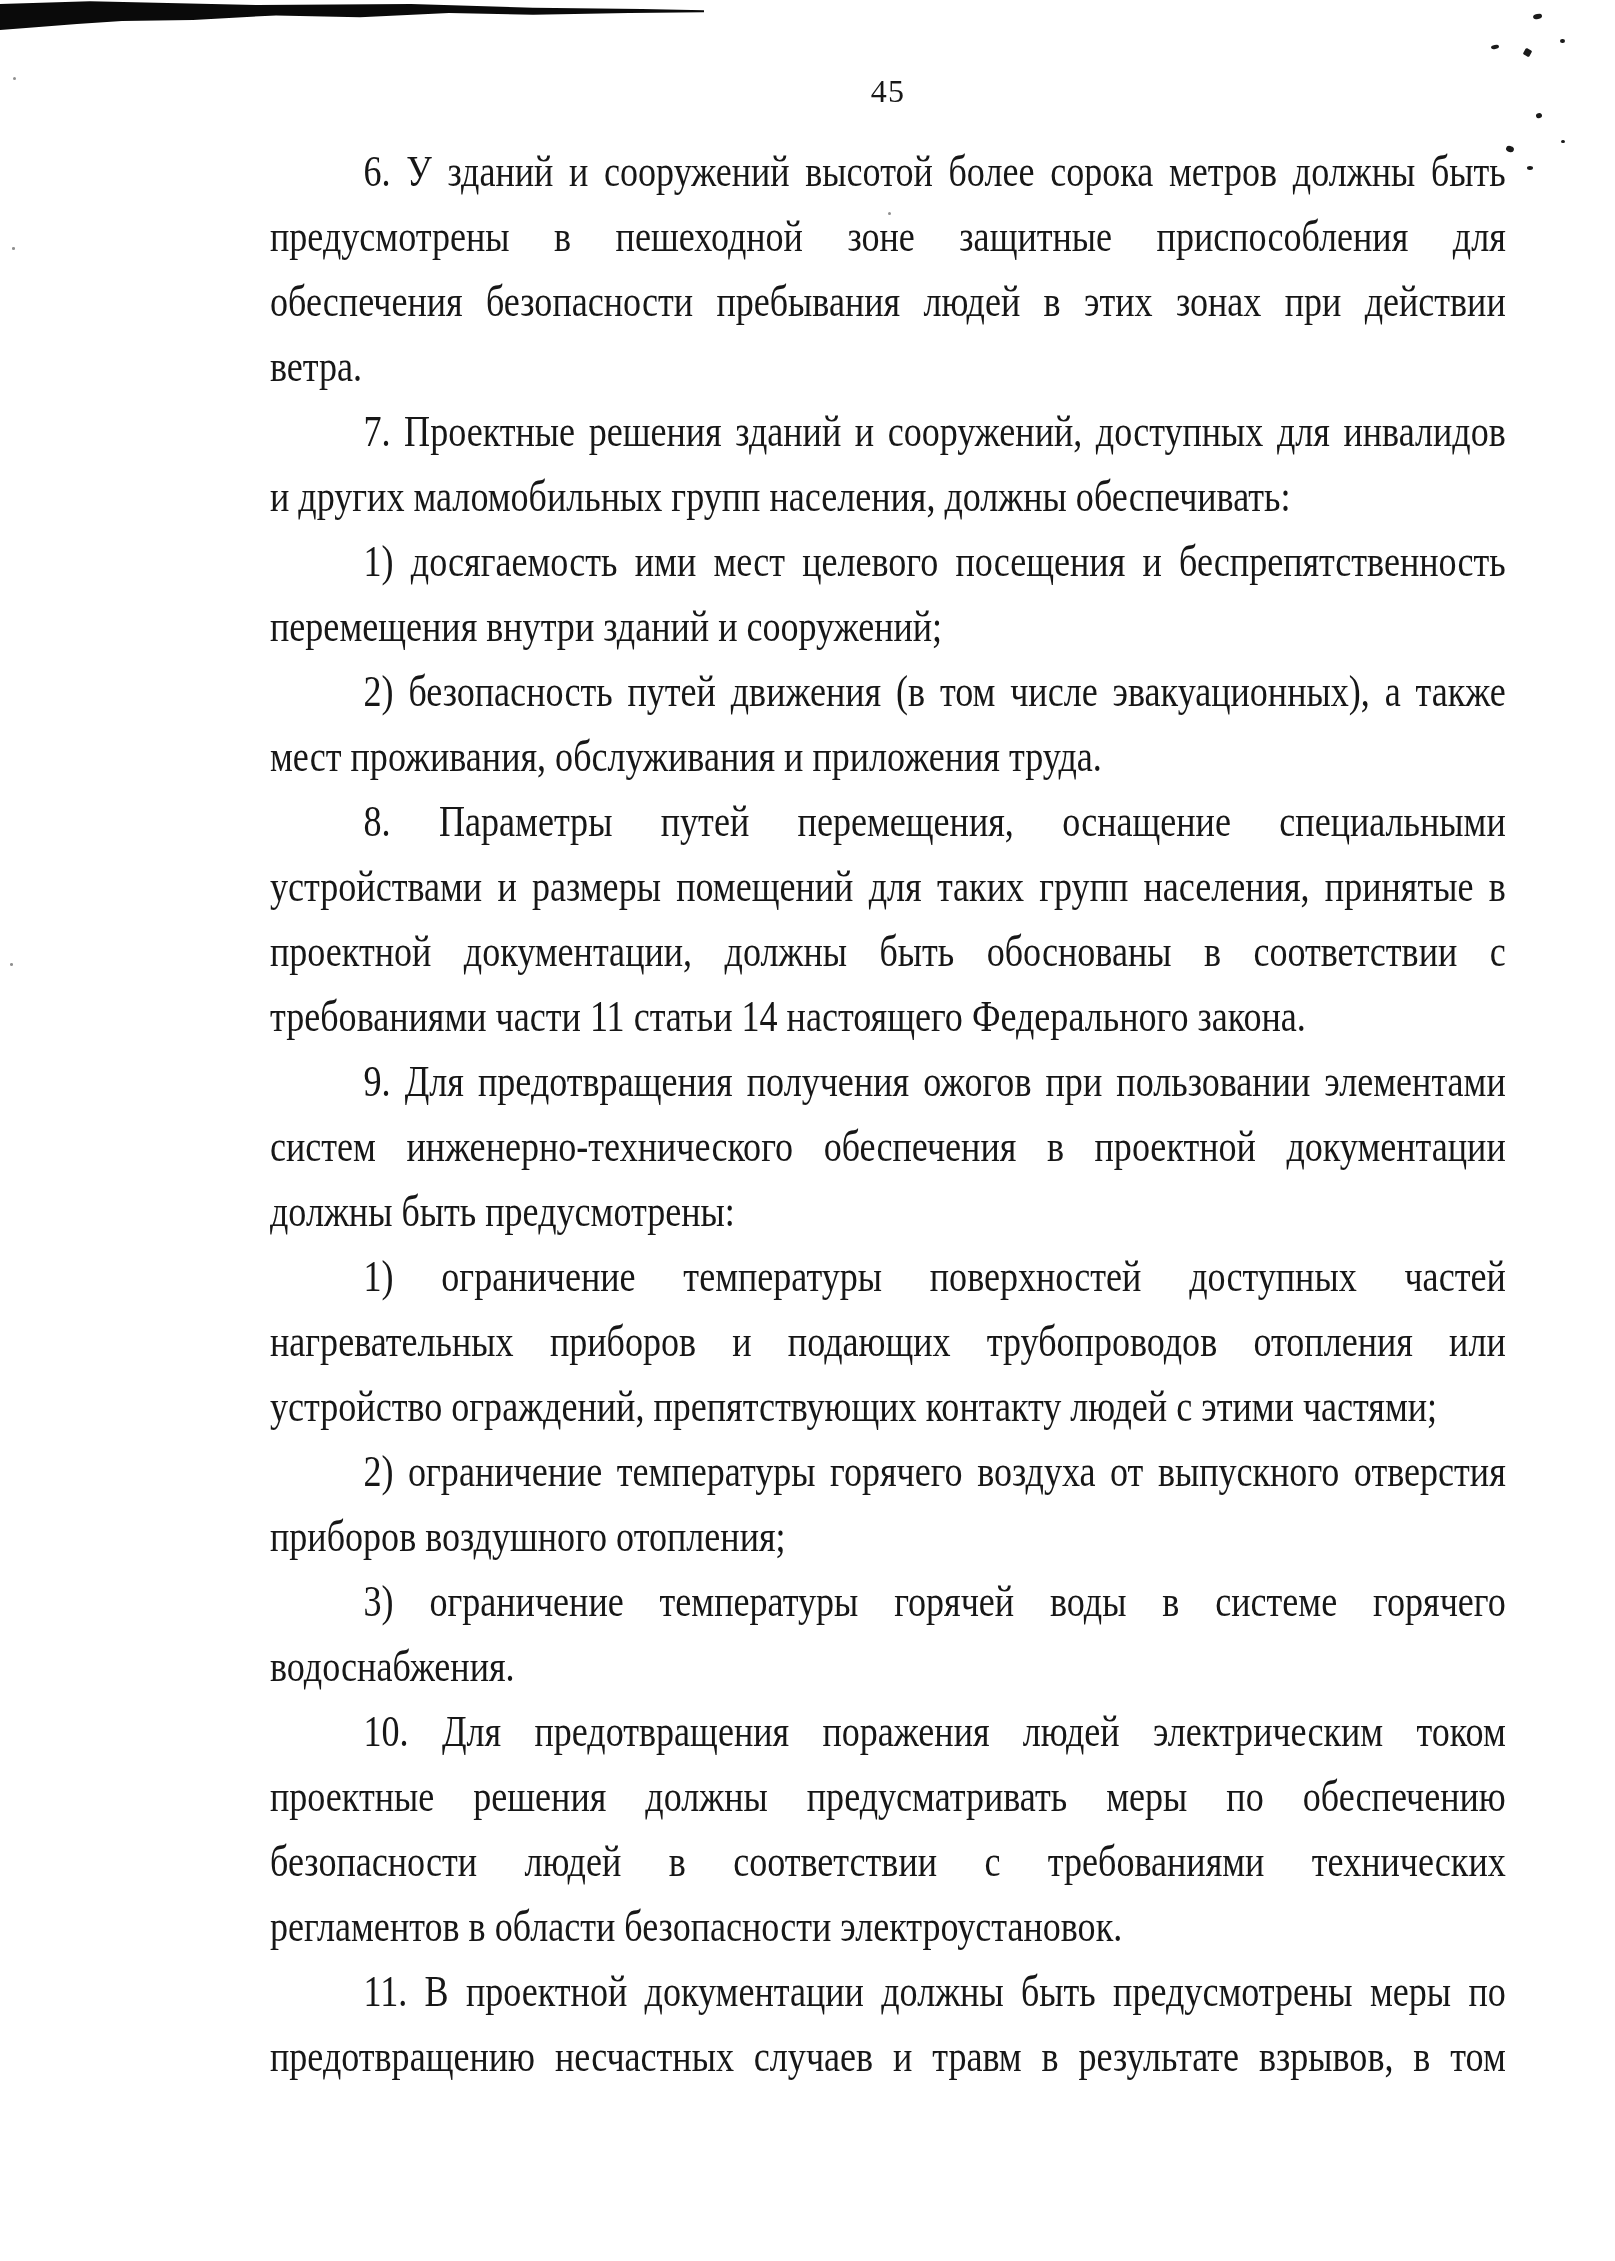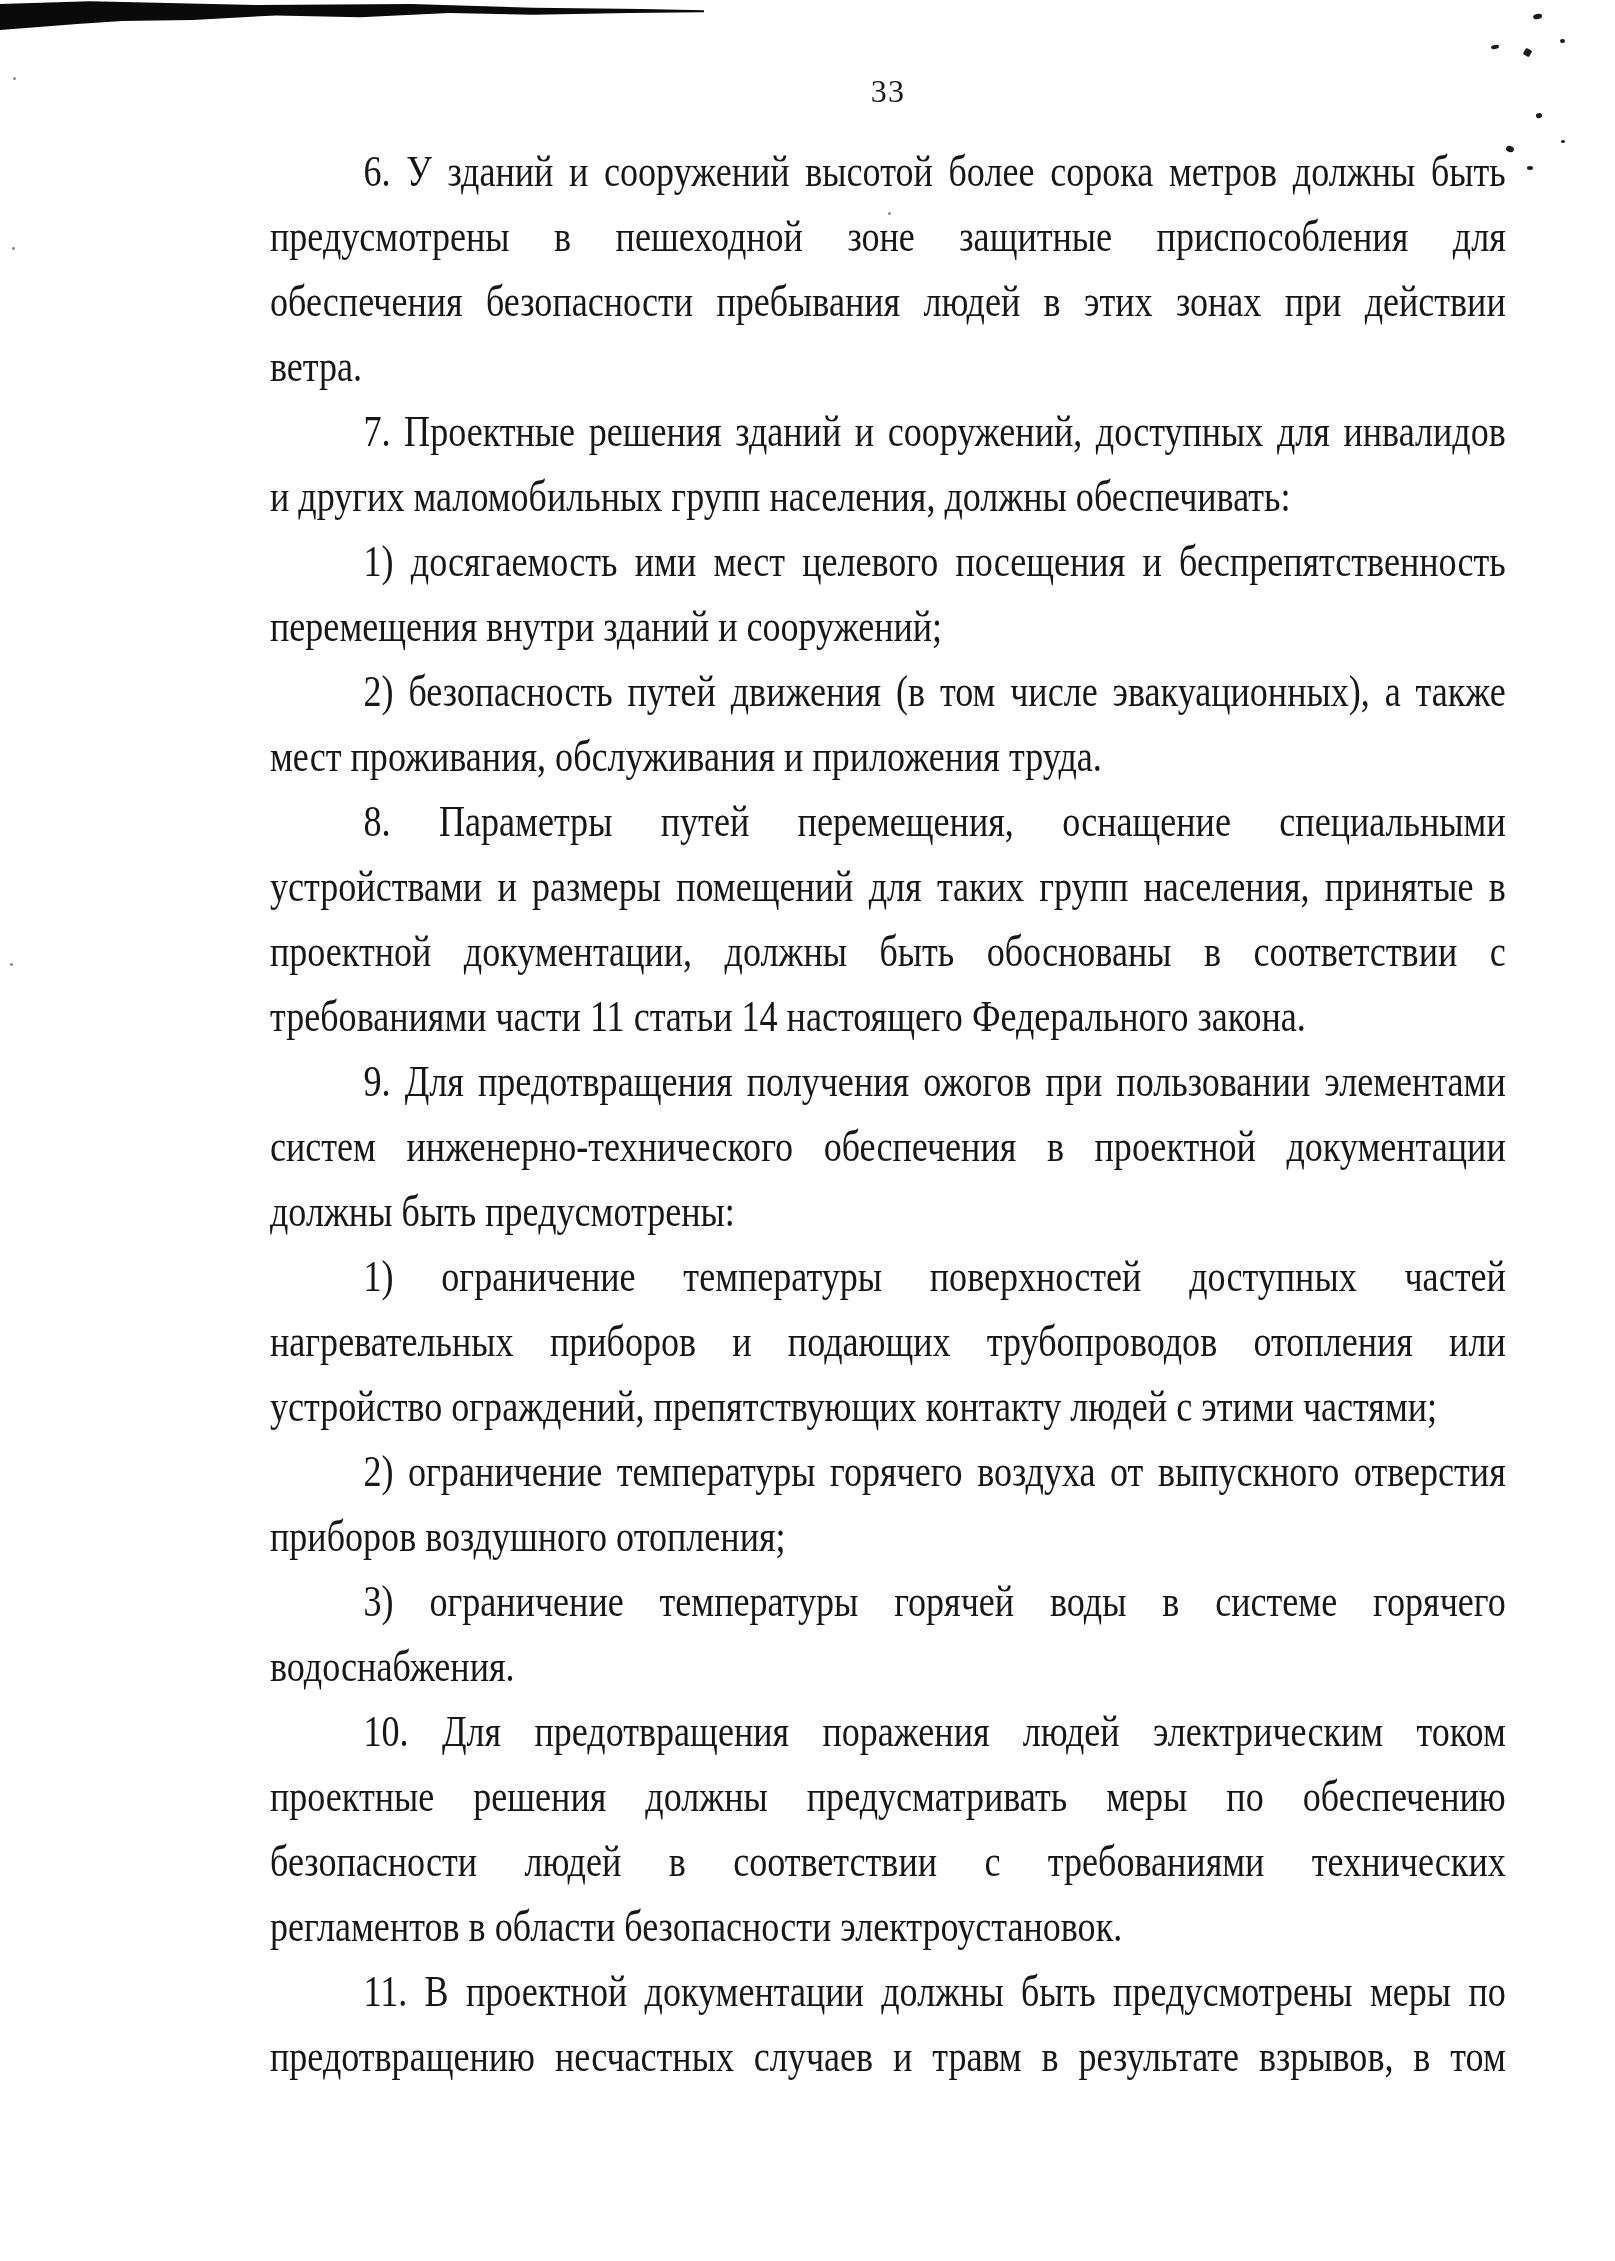--- a/index.html
+++ b/index.html
@@ -81,21 +81,21 @@
   <div class="speck" style="left:1536px; top:113px; width:6.4px; height:5.1px;  transform:rotate(-20deg);"></div>
   <div class="speck" style="left:1561px; top:140px; width:3.9px;  height:3.2px;"></div>
   <div class="speck" style="left:1506px; top:146px; width:7.7px; height:5.8px;  transform:rotate(15deg);"></div>
   <div class="speck" style="left:1527px; top:166px; width:5.8px;  height:3.9px;"></div>
 
   <div class="speck faint" style="left:13px;   top:77px;  width:3.2px; height:3.2px;"></div>
   <div class="speck faint" style="left:11.6px;   top:247px;  width:3.9px; height:2.6px;"></div>
   <div class="speck faint" style="left:10.3px;   top:963px; width:3.2px; height:2.6px;"></div>
   <div class="speck faint" style="left:888px; top:212px;  width:3.2px; height:3.2px;"></div>
 
-  <div class="page-number">33</div>
+  <div class="page-number">45</div>
 
   <main class="textcol">
     <p class="ln ind j">6. У зданий и сооружений высотой более сорока метров должны быть</p>
     <p class="ln j">предусмотрены в пешеходной зоне защитные приспособления для</p>
     <p class="ln j">обеспечения безопасности пребывания людей в этих зонах при действии</p>
     <p class="ln">ветра.</p>
     <p class="ln ind j">7. Проектные решения зданий и сооружений, доступных для инвалидов</p>
     <p class="ln">и других маломобильных групп населения, должны обеспечивать:</p>
     <p class="ln ind j">1) досягаемость ими мест целевого посещения и беспрепятственность</p>
     <p class="ln">перемещения внутри зданий и сооружений;</p>

